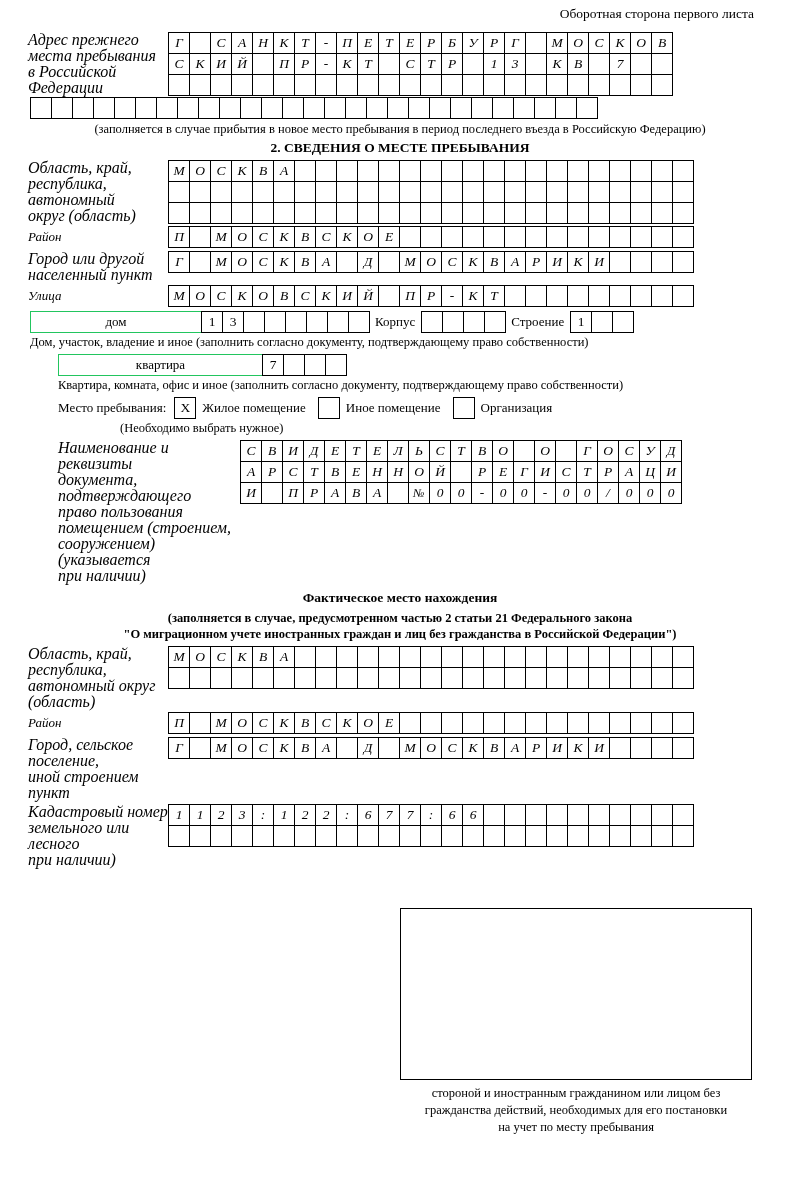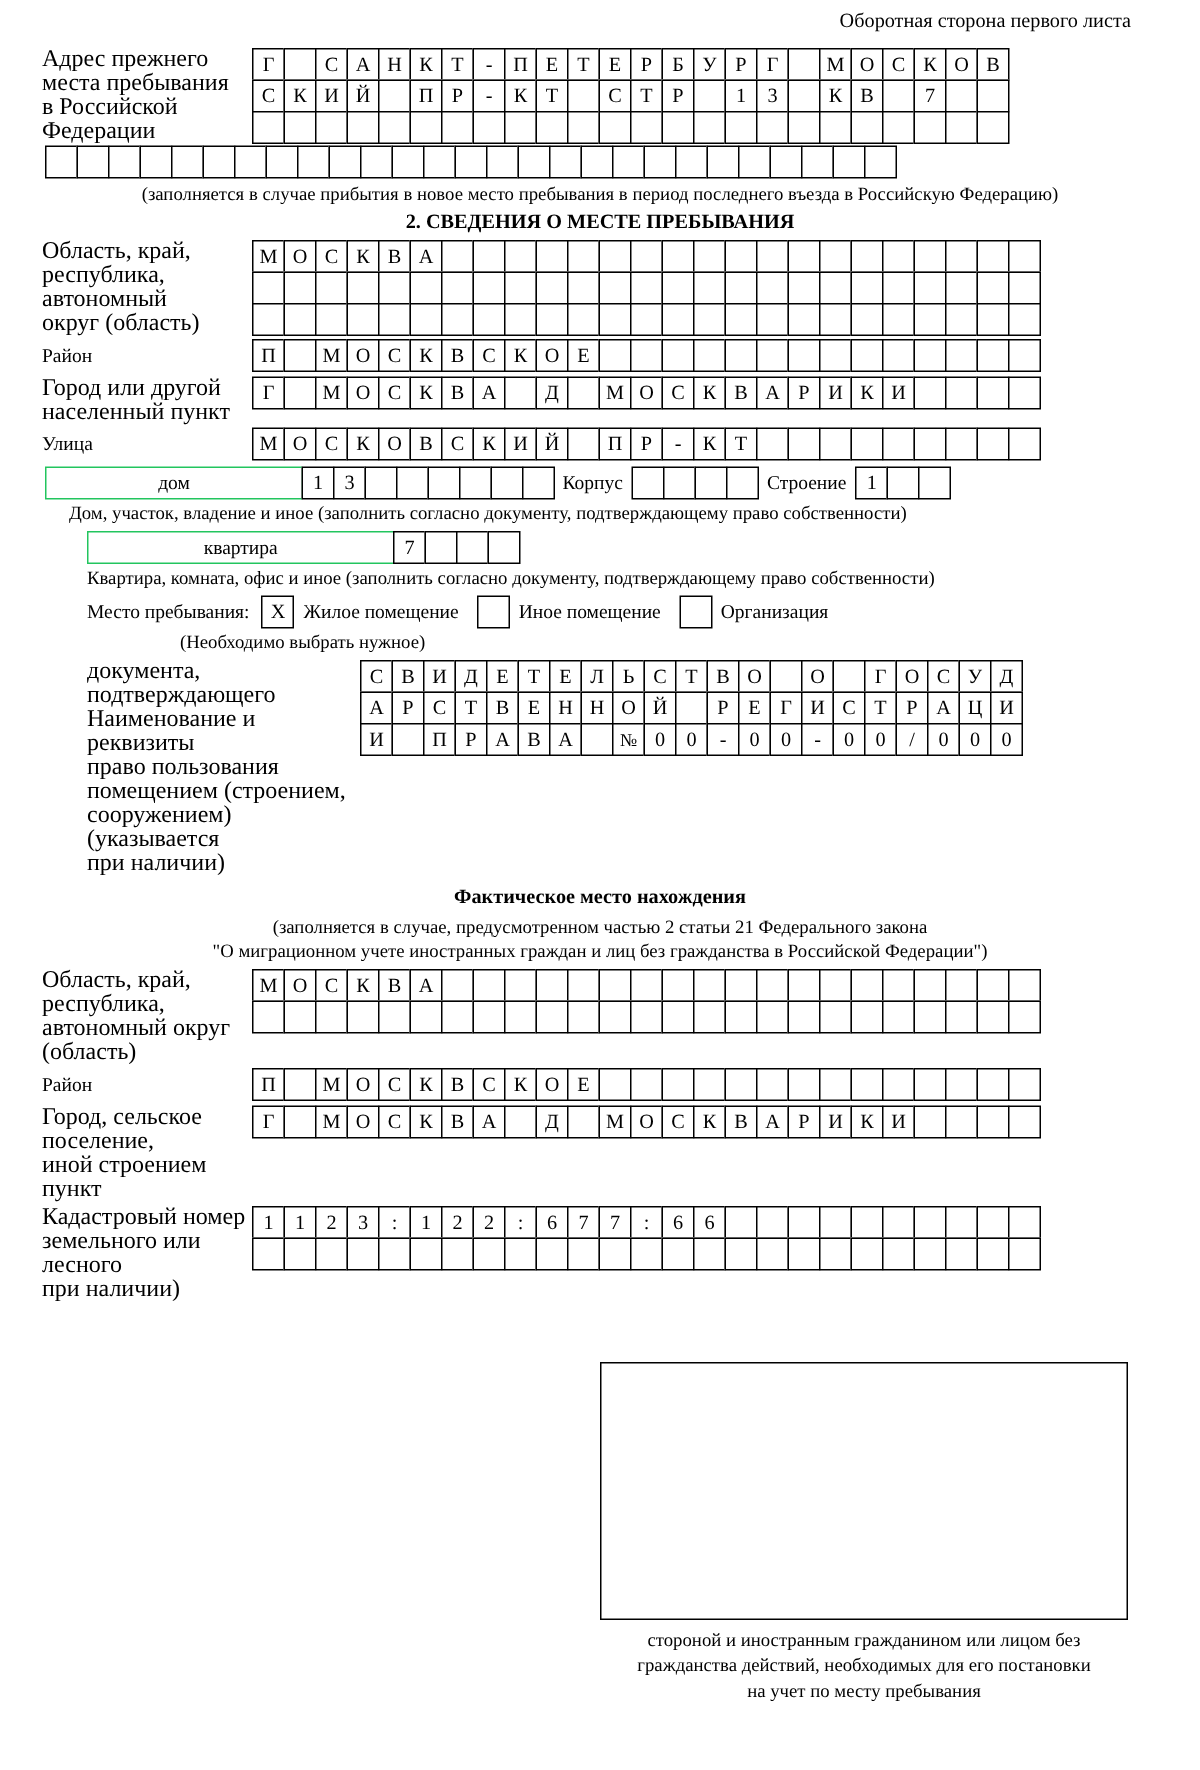--- a/index.html
+++ b/index.html
@@ -25,20 +25,21 @@
   .header-right {
     text-align: right;
     font-size: 13.5px;
     padding-right: 18px;
     margin-bottom: 10px;
   }
   .row {
     display: flex;
     align-items: flex-start;
     margin-bottom: 2px;
+    font-style: italic;
   }
   .lbl {
     font-size: 13px;
     line-height: 15px;
   }
   .boxes {
     display: flex;
     flex-wrap: nowrap;
   }
   .cell {
@@ -68,20 +69,21 @@
   }
   .center-bold {
     font-size: 13.5px;
     font-weight: bold;
     text-align: center;
   }
   .center-small {
     font-size: 12.5px;
     text-align: center;
     line-height: 16px;
+    font-weight: bold;
   }
   .left-col {
     width: 140px;
     flex: 0 0 140px;
   }
   .left-col-wide {
     width: 182px;
     flex: 0 0 182px;
   }
   .inline-label {
@@ -461,21 +463,21 @@
         <div class="cell"></div>
       </div>
     <div class="inline-label">Строение</div>
     <div class="boxes" id="stroenie-row">
         <div class="cell">1</div>
         <div class="cell"></div>
         <div class="cell"></div>
       </div>
   </div>
 
-  <div class="sub-note" style="margin-left:18px">Дом, участок, владение и иное (заполнить согласно документу, подтверждающему право собственности)</div>
+  <div class="sub-note" style="margin-left:2px">Дом, участок, владение и иное (заполнить согласно документу, подтверждающему право собственности)</div>
 
   <div class="flexline" style="margin-left:30px">
     <div class="wide-box" style="width:205px">квартира</div>
     <div class="boxes" id="flat-row">
         <div class="cell">7</div>
         <div class="cell"></div>
         <div class="cell"></div>
         <div class="cell"></div>
       </div>
   </div>
@@ -488,22 +490,22 @@
     <span class="inline-label">Жилое помещение</span>
     <span class="checkbox" style="margin-left:6px"></span>
     <span class="inline-label">Иное помещение</span>
     <span class="checkbox" style="margin-left:6px"></span>
     <span class="inline-label">Организация</span>
   </div>
   <div class="sub-note" style="margin-left:92px">(Необходимо выбрать нужное)</div>
 
   <div class="row" style="margin-top:2px">
     <div class="left-col-wide multi-label" style="margin-left:30px">
+      <div>Наименование и реквизиты</div>
       <div>документа, подтверждающего</div>
-      <div>Наименование и реквизиты</div>
       <div>право пользования</div>
       <div>помещением (строением,</div>
       <div>сооружением) (указывается</div>
       <div>при наличии)</div>
     </div>
     <div>
       <div class="boxes" id="doc-row-0">
           <div class="cell">С</div>
           <div class="cell">В</div>
           <div class="cell">И</div>

